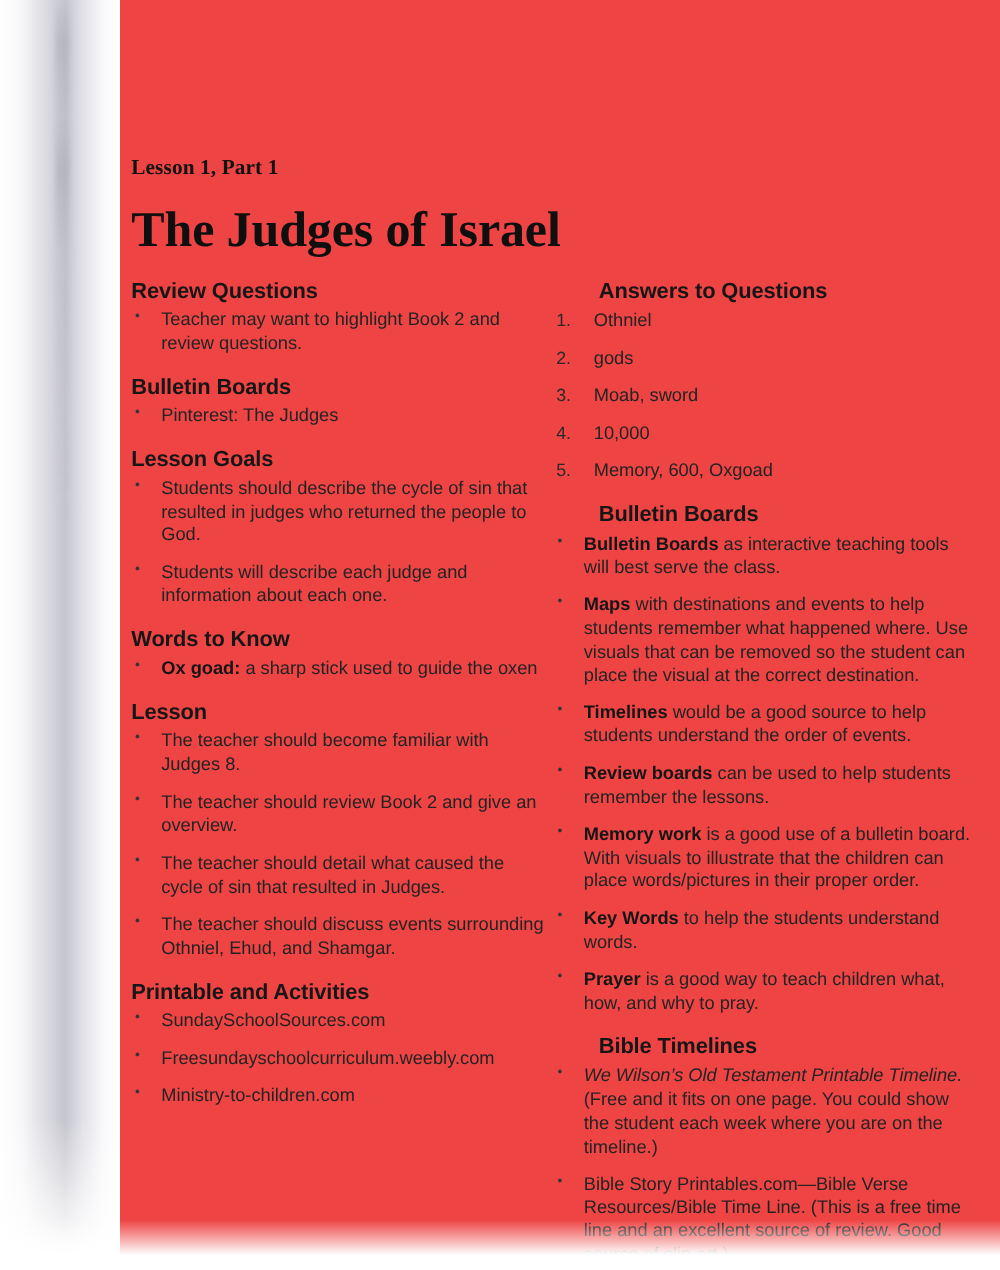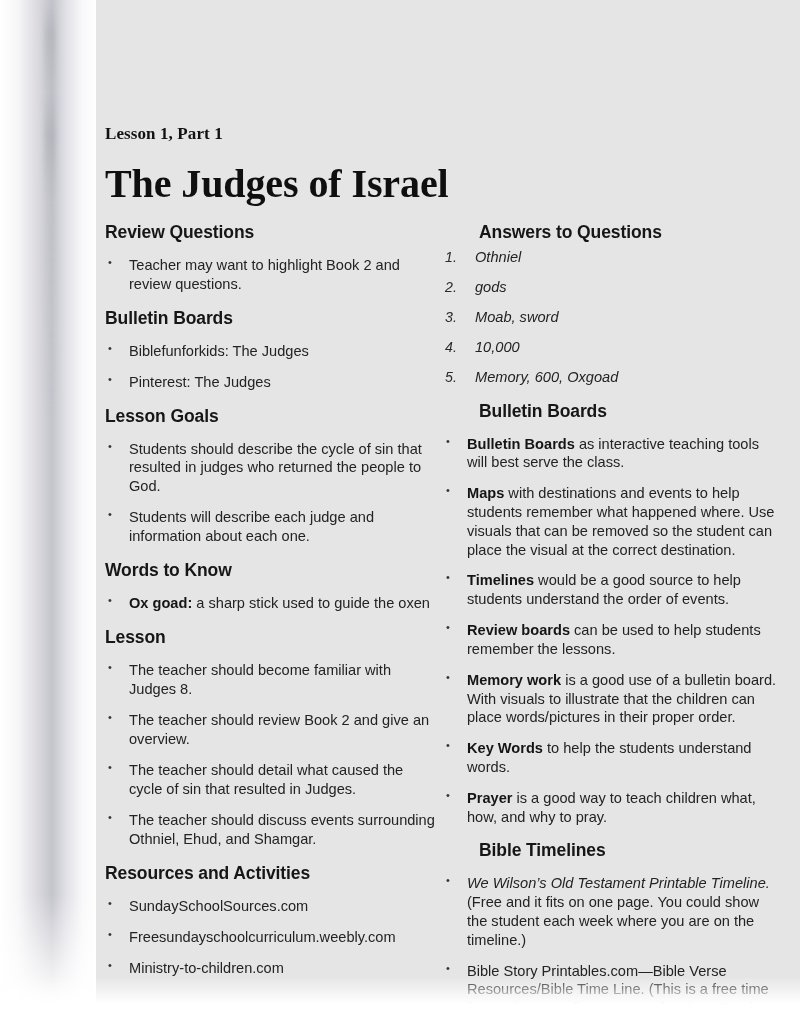--- a/index.html
+++ b/index.html
@@ -4,21 +4,21 @@
 <style>
   html, body {
     margin: 0;
     padding: 0;
     background: #ffffff;
   }
   .page {
     position: relative;
     width: 800px;
     height: 1016px;
-    background: #e5e5e5;
+    background: #ef4444;
     overflow: hidden;
     font-family: "Liberation Sans", sans-serif;
     color: #1b1b1b;
   }
 
   
   .gutter-shadow {
     position: absolute;
     left: 0;
     top: 0;
@@ -114,21 +114,21 @@
   .section.spaced { margin-top: 14px; }
 
   ul.bullets, ol.numbers {
     margin: 0;
     padding: 0;
     list-style: none;
   }
   ul.bullets > li {
     position: relative;
     padding-left: 24px;
-    margin: 12px 0 11px 0;
+    margin: 0 0 11px 0;
     font-size: 14.6px;
     line-height: 1.30;
     color: #232323;
   }
   ul.bullets > li::before {
     content: "\2022";
     position: absolute;
     left: 3px;
     top: -1px;
     font-size: 11px;
@@ -136,21 +136,20 @@
   }
   ol.numbers { counter-reset: ansnum; }
   ol.numbers > li {
     position: relative;
     padding-left: 32px;
     margin: 0 0 11px 0;
     font-size: 14.6px;
     line-height: 1.30;
     color: #232323;
     counter-increment: ansnum;
-    font-style: italic;
   }
   ol.numbers > li::before {
     content: counter(ansnum) ".";
     position: absolute;
     left: 2px;
     top: 0;
     font-size: 14.2px;
     color: #2a2a2a;
   }
   .lead { font-weight: bold; color: #151515; }
@@ -172,40 +171,39 @@
   <div class="doc-title">The Judges of Israel</div>
 
   <div class="columns">
     <div class="col col-left" id="left-col">
         <h2 class="section">Review Questions</h2>
         <ul class="bullets">
           <li><span>Teacher may want to highlight Book 2 and review questions.</span></li>
         </ul>
         <h2 class="section spaced">Bulletin Boards</h2>
         <ul class="bullets">
-          <li><span>Biblefunforkids: The Judges</span></li>
           <li><span>Pinterest: The Judges</span></li>
         </ul>
         <h2 class="section spaced">Lesson Goals</h2>
         <ul class="bullets">
           <li><span>Students should describe the cycle of sin that resulted in judges who returned the people to God.</span></li>
           <li><span>Students will describe each judge and information about each one.</span></li>
         </ul>
         <h2 class="section spaced">Words to Know</h2>
         <ul class="bullets">
           <li><span class="lead">Ox goad:</span><span> a sharp stick used to guide the oxen</span></li>
         </ul>
         <h2 class="section spaced">Lesson</h2>
         <ul class="bullets">
           <li><span>The teacher should become familiar with Judges 8.</span></li>
           <li><span>The teacher should review Book 2 and give an overview.</span></li>
           <li><span>The teacher should detail what caused the cycle of sin that resulted in Judges.</span></li>
           <li><span>The teacher should discuss events surrounding Othniel, Ehud, and Shamgar.</span></li>
         </ul>
-        <h2 class="section spaced">Resources and Activities</h2>
+        <h2 class="section spaced">Printable and Activities</h2>
         <ul class="bullets">
           <li><span>SundaySchoolSources.com</span></li>
           <li><span>Freesundayschoolcurriculum.weebly.com</span></li>
           <li><span>Ministry-to-children.com</span></li>
         </ul>
       </div>
     <div class="col col-right" id="right-col">
         <h2 class="section">Answers to Questions</h2>
         <ol class="numbers">
           <li><span>Othniel</span></li>

